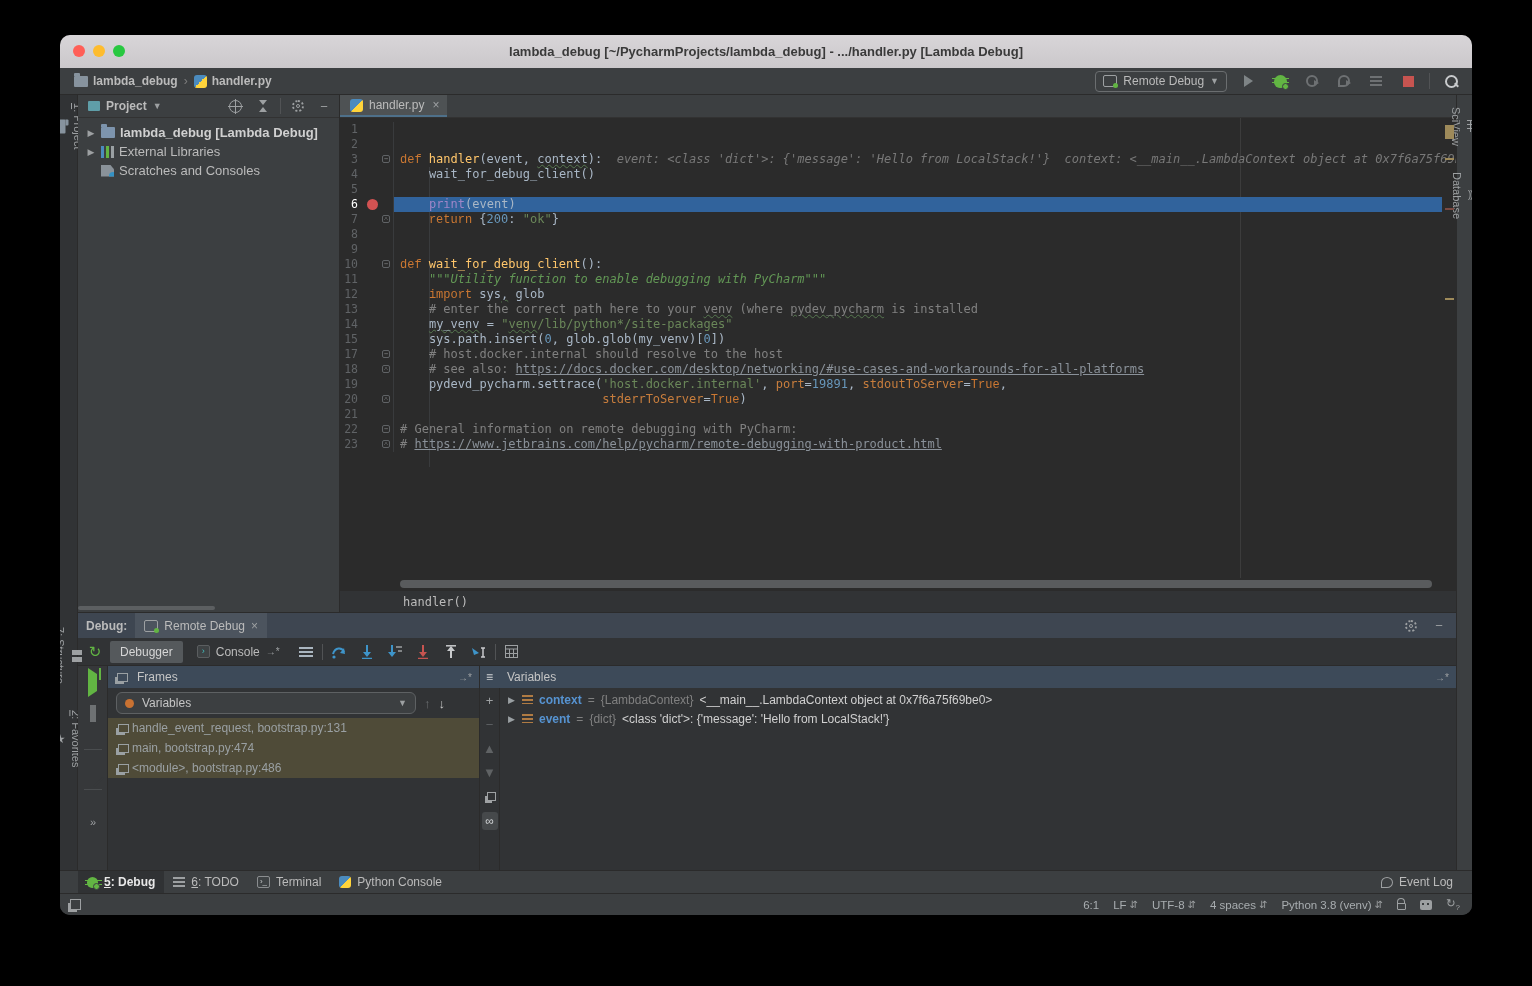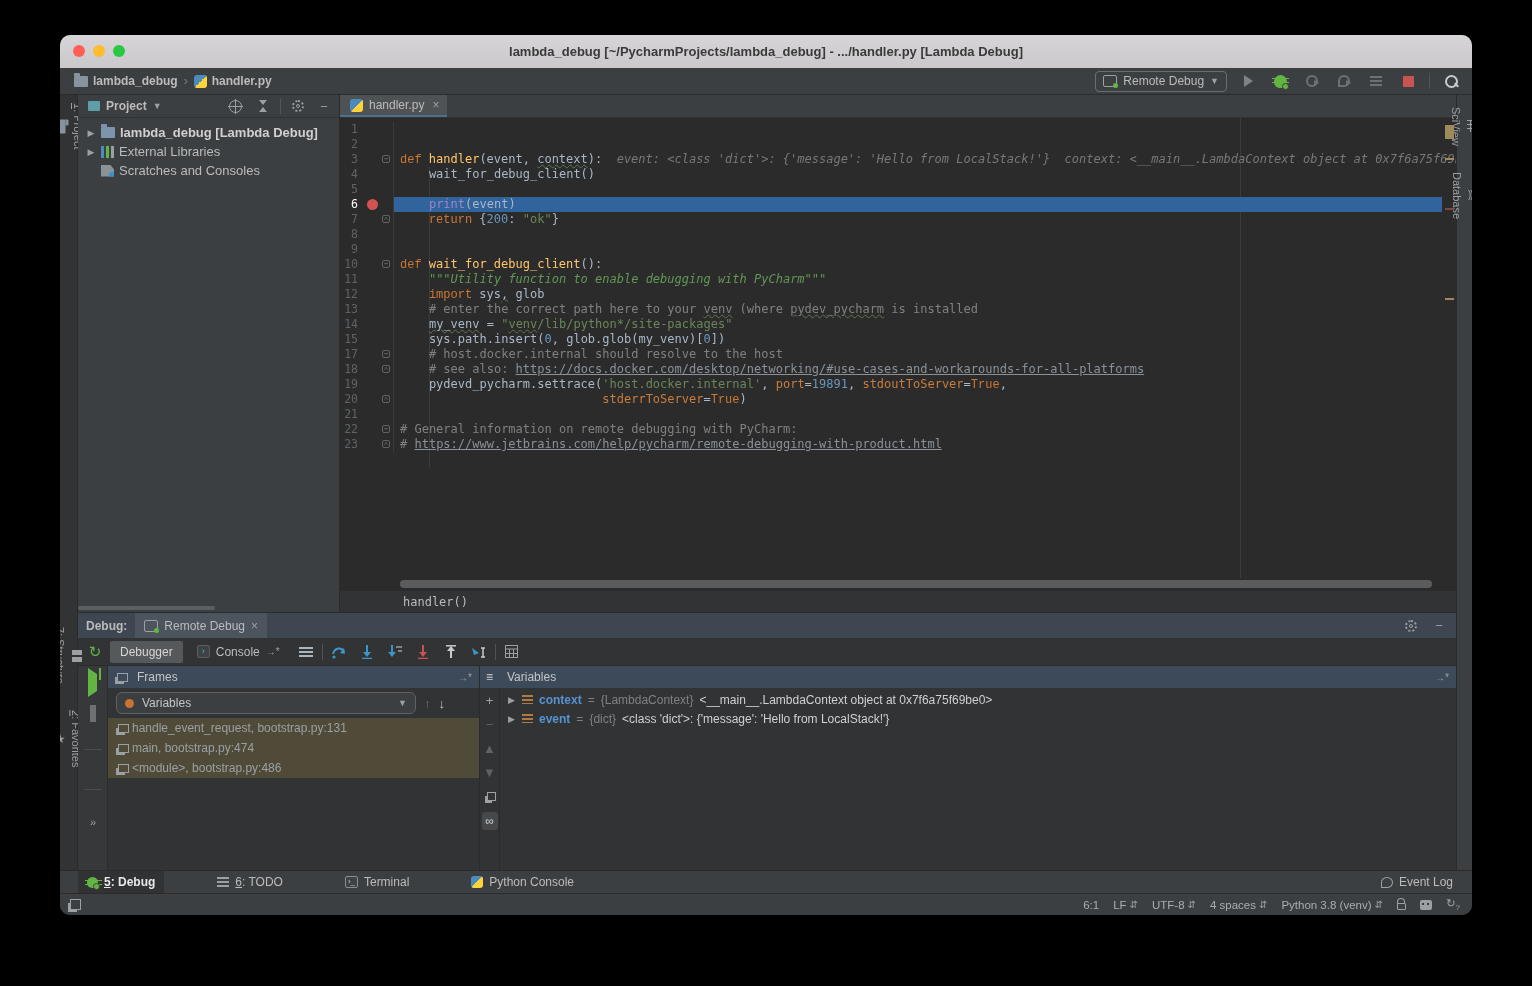--- a/index.html
+++ b/index.html
@@ -537,21 +537,21 @@
         <span>SciView</span>
       </div>
       <div class="vlabel">
         <span class="i-db">((((</span>
         <span>Database</span>
       </div>
     </div>
   </div>
 
   <div class="bottom-bar">
-    <span id="bwin-slot" style="display: flex; gap: 44px;">
+    <span id="bwin-slot" style="display: flex;">
         <span class="bwin sel">
           <span class="i-bug dot" style="width:11px;height:11px;"></span>
           <span><u>5</u>: Debug</span>
         </span>
         <span class="bwin">
           <span class="i-todo"></span>
           <span><u>6</u>: TODO</span>
         </span>
         <span class="bwin">
           <span class="i-term">›_</span>

